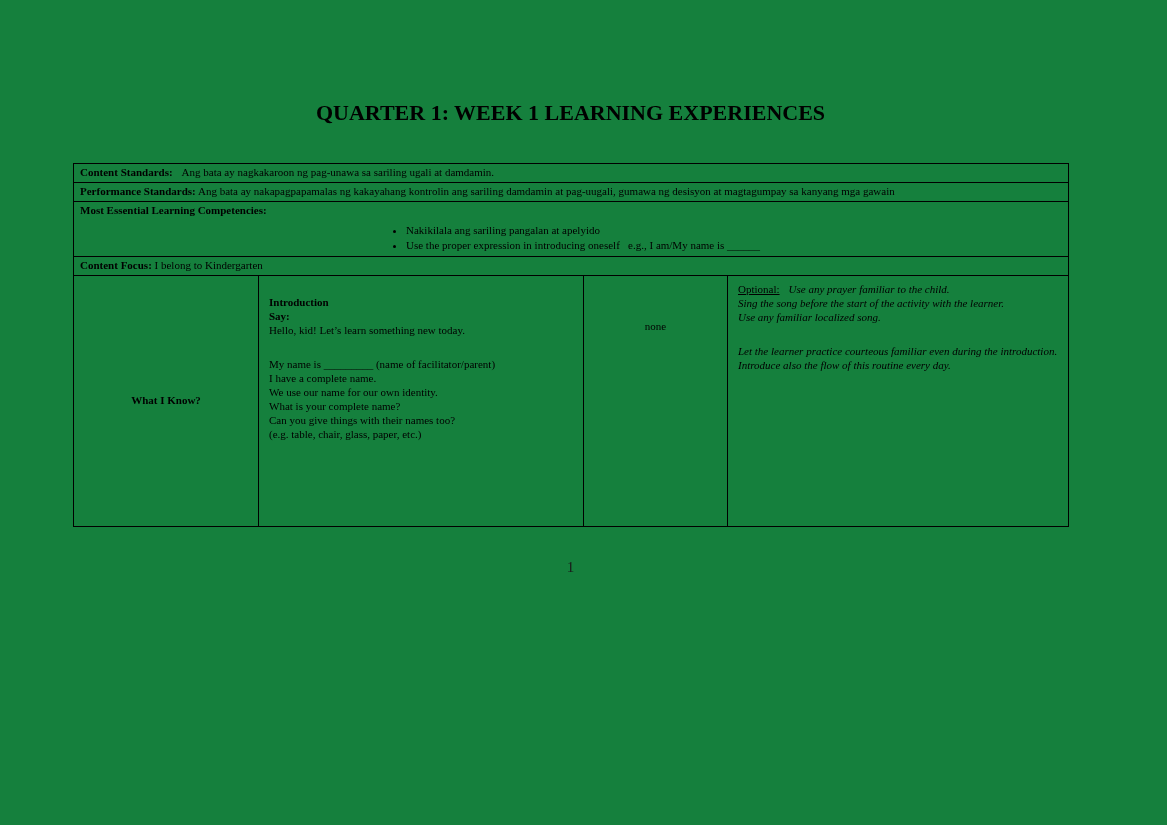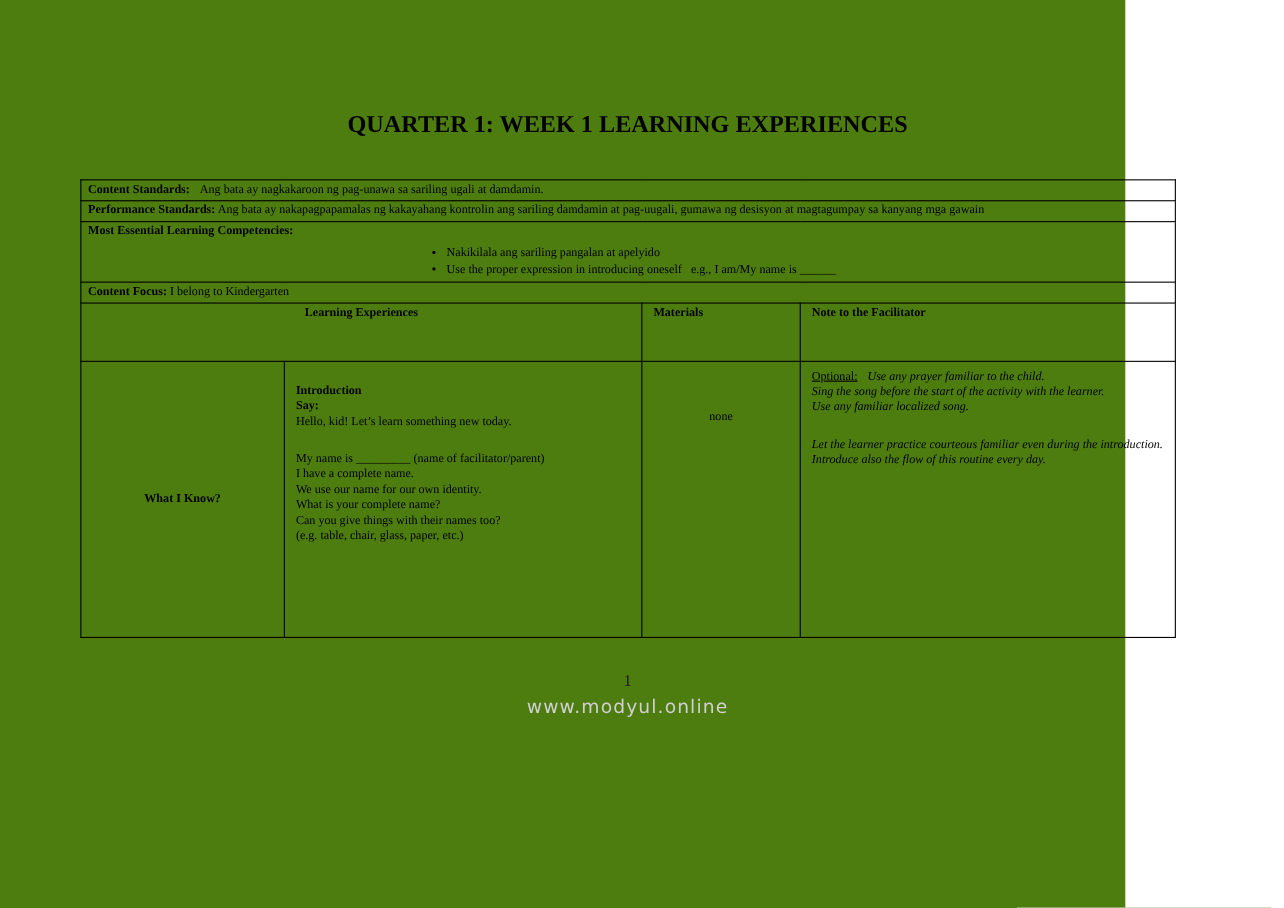--- a/index.html
+++ b/index.html
@@ -9,23 +9,23 @@
   }
   body {
     width: 1167px;
     height: 825px;
     overflow: hidden;
     font-family: "Liberation Serif", "DejaVu Serif", serif;
     color: #000000;
   }
   .page {
     position: relative;
-    width: 1023px;
+    width: 1167px;
     height: 825px;
-    background: #4d7c0f;
+    background: #15803d;
   }
   .content {
     width: 995px;
     margin-left: 73px;
   }
   .doc-title {
     margin: 0;
     padding-top: 99px;
     text-align: center;
     font-size: 22px;
@@ -140,25 +140,20 @@
         </td>
       </tr>
 
       <tr class="r4">
         <td colspan="4">
           <span class="b">Content Focus:</span>
           <span>I belong to Kindergarten</span>
         </td>
       </tr>
 
-      <tr class="r5">
-        <td colspan="2" class="le-head">Learning Experiences</td>
-        <td class="col-head">Materials</td>
-        <td class="col-head">Note to the Facilitator</td>
-      </tr>
 
 
       <tr class="r7">
         <td class="label-cell">What I Know?</td>
 
         <td class="exp-cell">
           <p class="line b">Introduction</p>
           <p class="line b">Say:</p>
           <p class="line">Hello, kid! Let’s learn something new today.</p>
           <p class="line gap-above">My name is _________ (name of facilitator/parent)</p>
@@ -181,17 +176,16 @@
           <p class="line it">Use any familiar localized song.</p>
           <p class="line it gap-above">Let the learner practice courteous familiar even during the introduction.</p>
           <p class="line it">Introduce also the flow of this routine every day.</p>
         </td>
       </tr>
     </tbody>
       </table>
 
     <div class="footer">
       <p class="pagenum">1</p>
-      <p class="watermark">www.modyul.online</p>
     </div>
 
   </div>
 </div>
 
 </body></html>

